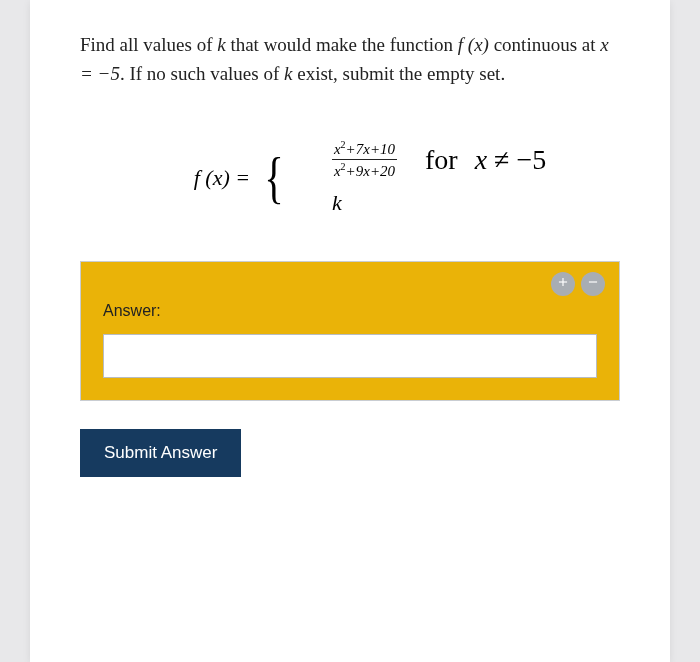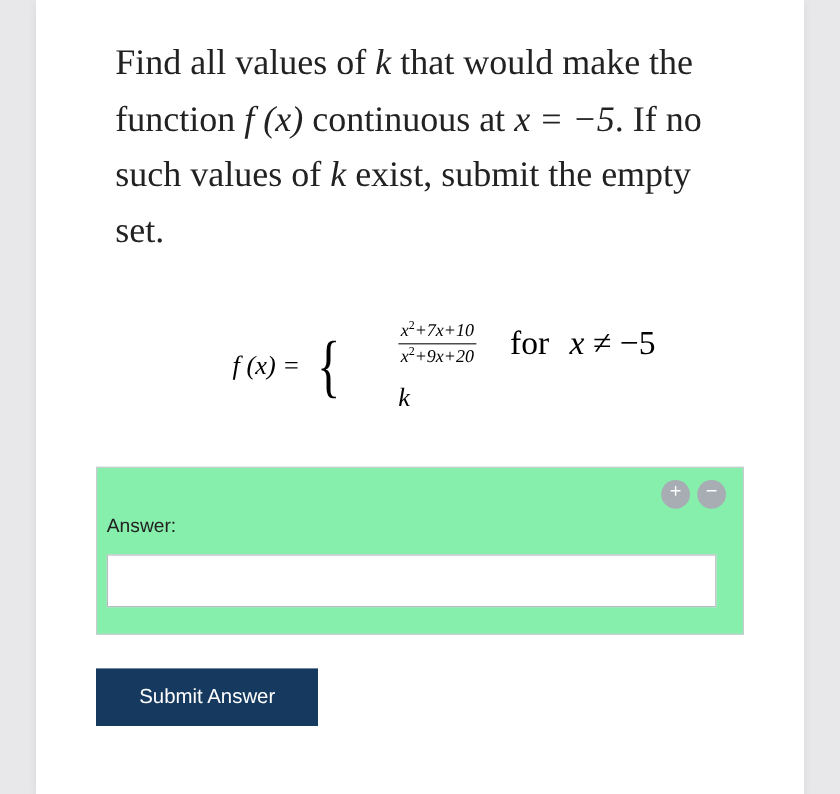--- a/index.html
+++ b/index.html
@@ -12,25 +12,24 @@
     justify-content: center;
     padding-top: 0;
   }
   .card {
     background: #fff;
     width: 640px;
     padding: 30px 50px 0 50px;
     box-shadow: 0 2px 8px rgba(0,0,0,0.08);
   }
   .question {
-    font-size: 30px;
+    font-size: 19px;
     line-height: 1.55;
     color: #222;
     margin-bottom: 50px;
-    margin-left: 16px;
   }
   .question .math-it { font-style: italic; font-family: Georgia, serif; }
   .fn-def {
     display: flex;
     align-items: center;
     justify-content: center;
     gap: 10px;
     margin-bottom: 45px;
     font-size: 22px;
   }
@@ -68,22 +67,22 @@
     width: 100%;
     border-top: 1px solid #222;
     margin: 1px 0;
   }
   .frac sup { font-size: 10px; font-style: normal; }
   .cond { font-size: 28px; }
   .cond .for { font-style: normal; margin-right: 10px; }
   .cond .mi { font-style: italic; }
   .answer-box {
     border: 1px solid #c9cdd2;
-    background: #86efac;
-    padding: 18px 22px 22px 8px;
+    background: #eab308;
+    padding: 18px 22px 22px 22px;
     position: relative;
   }
   .pm-controls {
     position: absolute;
     top: 10px;
     right: 14px;
     display: flex;
     gap: 6px;
   }
   .pm-btn {
@@ -113,21 +112,21 @@
     padding: 0 10px;
     font-family: Arial, sans-serif;
   }
   .submit-btn {
     display: inline-block;
     margin-top: 28px;
     background: #163a5f;
     color: #fff;
     font-family: Arial, Helvetica, sans-serif;
     font-size: 17px;
-    padding: 14px 36px;
+    padding: 14px 24px;
     border: none;
     cursor: pointer;
   }
 </style>
 </head>
 <body>
 
 <div class="card">
 
   <p class="question">

